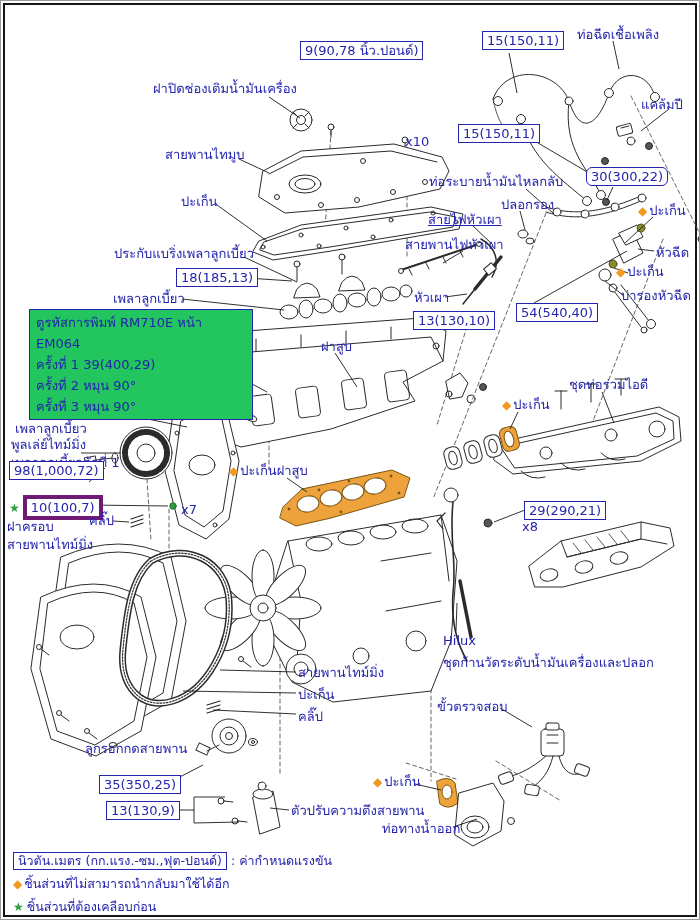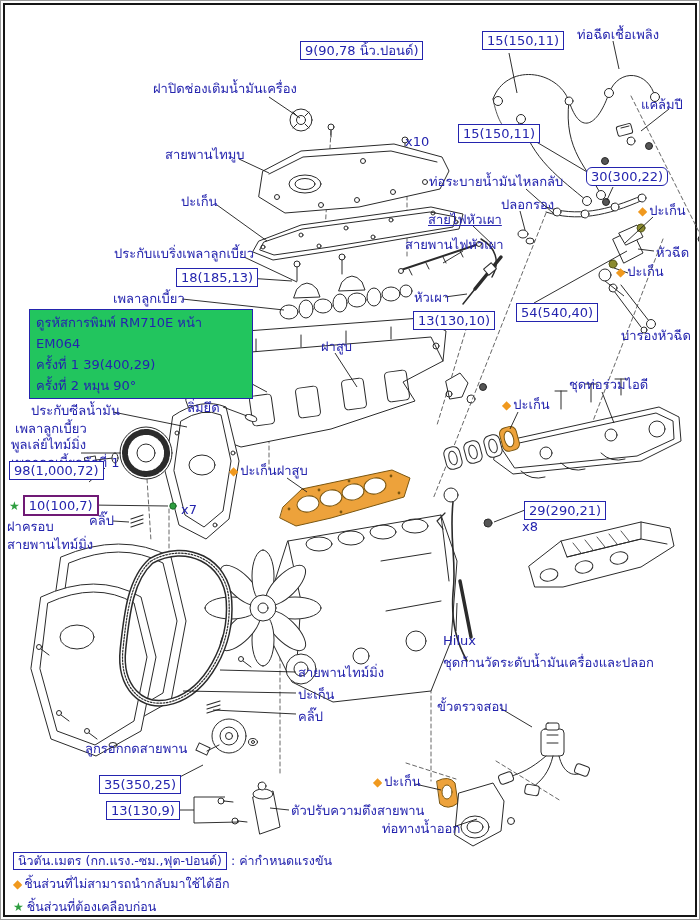--- a/index.html
+++ b/index.html
@@ -12,21 +12,21 @@
   #art{position:absolute;left:0;top:0;}
   .lbl{
     position:absolute;font-size:13px;line-height:16px;color:#2424ae;
     white-space:nowrap;z-index:3;
   }
   .lbl.box{
     border:1px solid #2424ae;background:#fff;padding:0 4px;line-height:17px;
   }
   .lbl .dia,.legend .dia{color:#f0991e;font-size:12px;margin-right:2px;}
   .lbl .star,.legend .star{color:#2e9e40;font-size:12px;margin-right:3px;}
-  .lbl .boxed{border:2px solid #701a75;background:#fff;padding:0 4px;line-height:17px;display:inline-block;}
+  .lbl .boxed{border:4px solid #701a75;background:#fff;padding:0 4px;line-height:17px;display:inline-block;}
   .notebox{
     position:absolute;left:28px;top:308px;width:210px;z-index:3;
     border:1px solid #2424ae;background:#22c55e;color:#2424ae;
     font-size:13px;line-height:21px;padding:2px 6px;
   }
   .legend{position:absolute;left:12px;top:850px;z-index:3;color:#2424ae;font-size:12.5px;}
   .legend .row{margin-bottom:3px;white-space:nowrap;}
   .legend .tbox{border:1px solid #2424ae;background:#fff;padding:0 4px;display:inline-block;line-height:16px;}
 </style>
 </head>
@@ -412,21 +412,21 @@
       <div class="lbl" style="left: 180px; top: 193px;">ปะเก็น</div>
       <div class="lbl" style="left: 428px; top: 173px;">ท่อระบายน้ำมันไหลกลับ</div>
       <div class="lbl" style="left: 500px; top: 196px;">ปลอกรอง</div>
       <div class="lbl" style="left: 427px; top: 211px; text-decoration: underline;">สายไฟหัวเผา</div>
       <div class="lbl" style="left: 637px; top: 202px;"><span class="dia">◆</span><span>ปะเก็น</span></div>
       <div class="lbl" style="left: 404px; top: 236px;">สายพานไฟหัวเผา</div>
       <div class="lbl" style="left: 655px; top: 244px;">หัวฉีด</div>
       <div class="lbl" style="left: 615px; top: 263px;"><span class="dia">◆</span><span>ปะเก็น</span></div>
       <div class="lbl" style="left: 113px; top: 245px;">ประกับแบริ่งเพลาลูกเบี้ยว</div>
       <div class="lbl box" style="left: 175px; top: 267px;">18(185,13)</div>
-      <div class="lbl" style="left: 620px; top: 287px; margin-top: 40px;">บ่ารองหัวฉีด</div>
+      <div class="lbl" style="left: 620px; top: 287px;">บ่ารองหัวฉีด</div>
       <div class="lbl" style="left: 112px; top: 290px;">เพลาลูกเบี้ยว</div>
       <div class="lbl" style="left: 413px; top: 289px; text-align: center;">หัวเผา</div>
       <div class="lbl box" style="left: 412px; top: 310px;">13(130,10)</div>
       <div class="lbl box" style="left: 515px; top: 302px;">54(540,40)</div>
       <div class="lbl" style="left: 320px; top: 338px;">ฝาสูบ</div>
       <div class="lbl" style="left: 186px; top: 399px;">ลิ่มยึด</div>
       <div class="lbl" style="left: 30px; top: 402px;">ประกับซีลน้ำมัน</div>
       <div class="lbl" style="left: 14px; top: 420px;">เพลาลูกเบี้ยว</div>
       <div class="lbl" style="left: 501px; top: 396px;"><span class="dia">◆</span><span>ปะเก็น</span></div>
       <div class="lbl" style="left: 568px; top: 376px;">ชุดท่อร่วมไอดี</div>
@@ -452,20 +452,21 @@
       <div class="lbl box" style="left: 105px; top: 800px;">13(130,9)</div>
       <div class="lbl" style="left: 290px; top: 802px;">ตัวปรับความตึงสายพาน</div>
       <div class="lbl" style="left: 372px; top: 773px;"><span class="dia">◆</span><span>ปะเก็น</span></div>
       <div class="lbl" style="left: 381px; top: 820px;">ท่อทางน้ำออก</div>
     </div>
 
   <div class="notebox">
     <div>ดูรหัสการพิมพ์ RM710E หน้า EM064</div>
     <div>ครั้งที่ 1 39(400,29)</div>
     <div>ครั้งที่ 2 หมุน 90°</div>
+    <div>ครั้งที่ 3 หมุน 90°</div>
   </div>
 
   <div class="legend">
     <div class="row">
       <span class="tbox">นิวตัน.เมตร (กก.แรง.-ซม.,ฟุต-ปอนด์)</span>
       <span>: ค่ากำหนดแรงขัน</span>
     </div>
     <div class="row">
       <span class="dia">◆</span><span>ชิ้นส่วนที่ไม่สามารถนำกลับมาใช้ได้อีก</span>
     </div>

